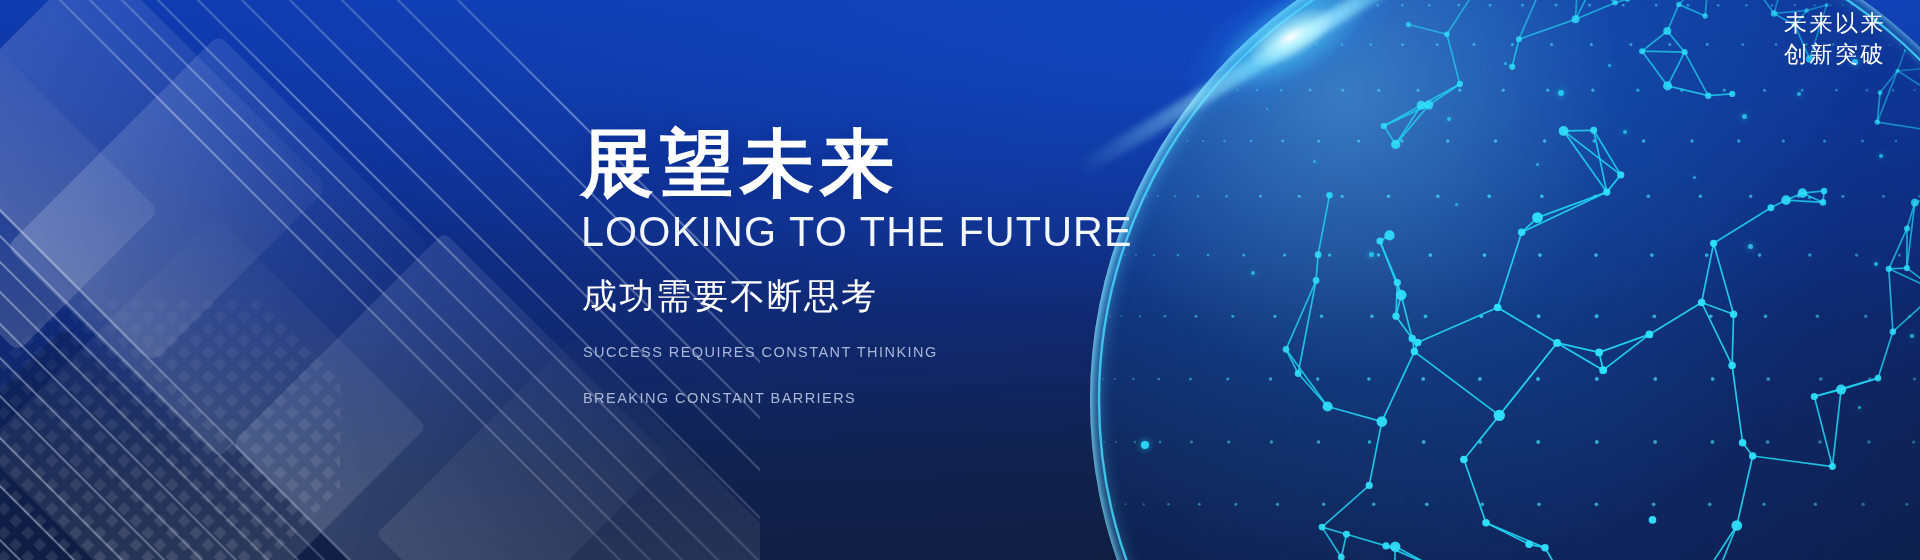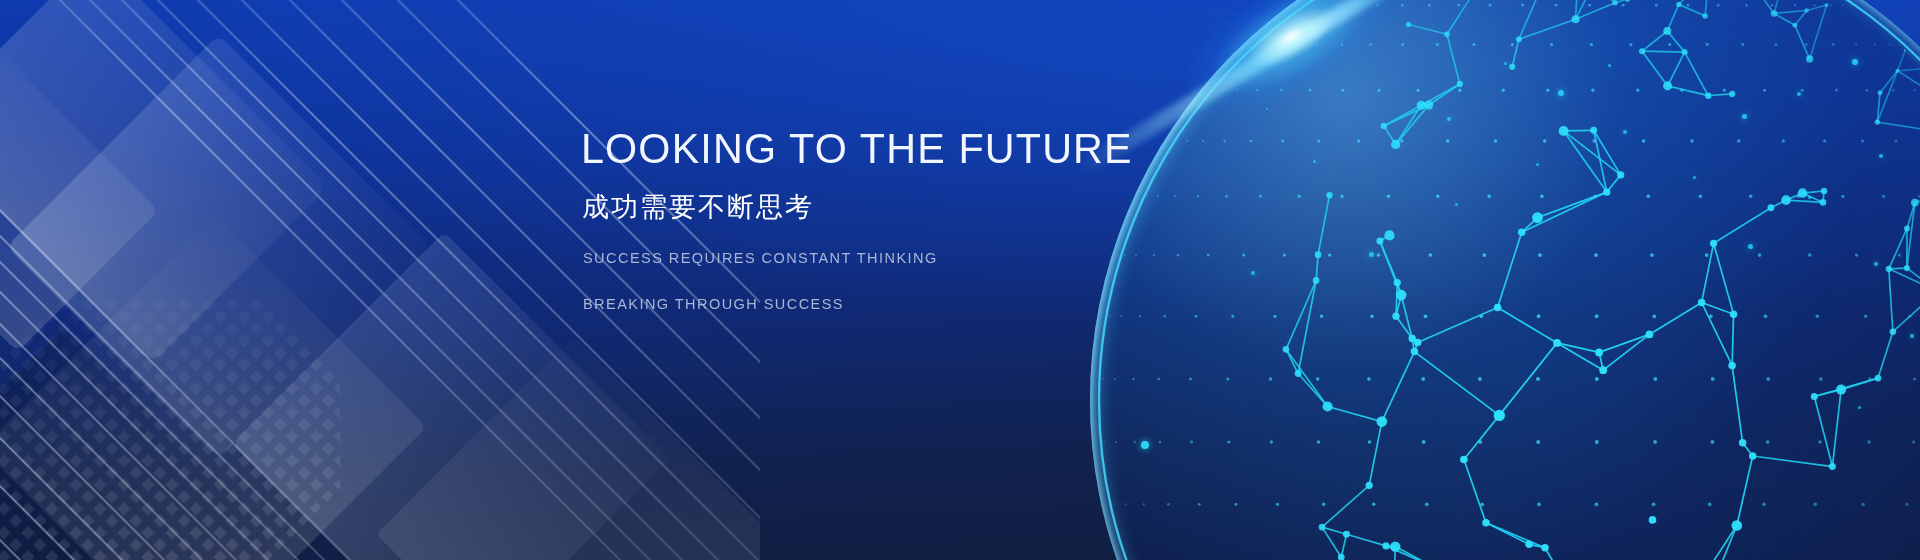--- a/index.html
+++ b/index.html
@@ -25,21 +25,21 @@
     font-size:74px;line-height:1.04;font-weight:700;color:#ffffff;
     letter-spacing:6px;margin:0 0 6px 2px;
     text-shadow:0 2px 18px rgba(0,30,120,.45);
   }
   #title-en{
     font-size:43px;line-height:1.06;font-weight:300;color:#f2f6ff;
     letter-spacing:1.2px;margin:0 0 16px 3px;white-space:nowrap;
     transform:scaleX(.96);transform-origin:left center;
   }
   .sub-cn{
-    font-size:27px;line-height:1.42;font-weight:400;color:#ffffff;
+    font-size:35px;line-height:1.42;font-weight:400;color:#ffffff;
     letter-spacing:2px;margin:0 0 0 4px;
   }
   .sub-en{
     font-size:14.5px;line-height:1.78;font-weight:400;color:#aab7d6;
     letter-spacing:1.45px;margin:20px 0 0 5px;
   }
 
   
   #corner{
     position:absolute;right:34px;top:8px;text-align:right;
@@ -1169,20 +1169,25 @@
       <span class="particle" style="left:1251px;top:271px;width:4px;height:4px;opacity:0.77"></span>
       <span class="particle" style="left:1141px;top:441px;width:8px;height:8px;opacity:0.99"></span>
       <span class="particle" style="left:1623px;top:130px;width:4px;height:4px;opacity:0.77"></span>
       <span class="particle" style="left:1536px;top:163px;width:3px;height:3px;opacity:0.72"></span>
       <span class="particle" style="left:1910px;top:334px;width:4px;height:4px;opacity:0.77"></span>
       <span class="particle" style="left:1858px;top:406px;width:3px;height:3px;opacity:0.72"></span>
       <span class="particle" style="left:1266px;top:108px;width:2px;height:2px;opacity:0.66"></span>
     </div>
 
   <div id="copy">
+    <h1 id="title-cn">展望未来</h1>
     <div id="title-en">LOOKING TO THE FUTURE</div>
     <div class="sub-cn">成功需要不断思考</div>
     <div class="sub-en">SUCCESS REQUIRES CONSTANT THINKING</div>
-    <div class="sub-en">BREAKING THROUGH SUCCESS</div>
+    <div class="sub-en">BREAKING CONSTANT BARRIERS</div>
   </div>
 
+  <div id="corner">
+    <div>未来以来</div>
+    <div>创新突破</div>
+  </div>
 
 </div>
 
 </body></html>

